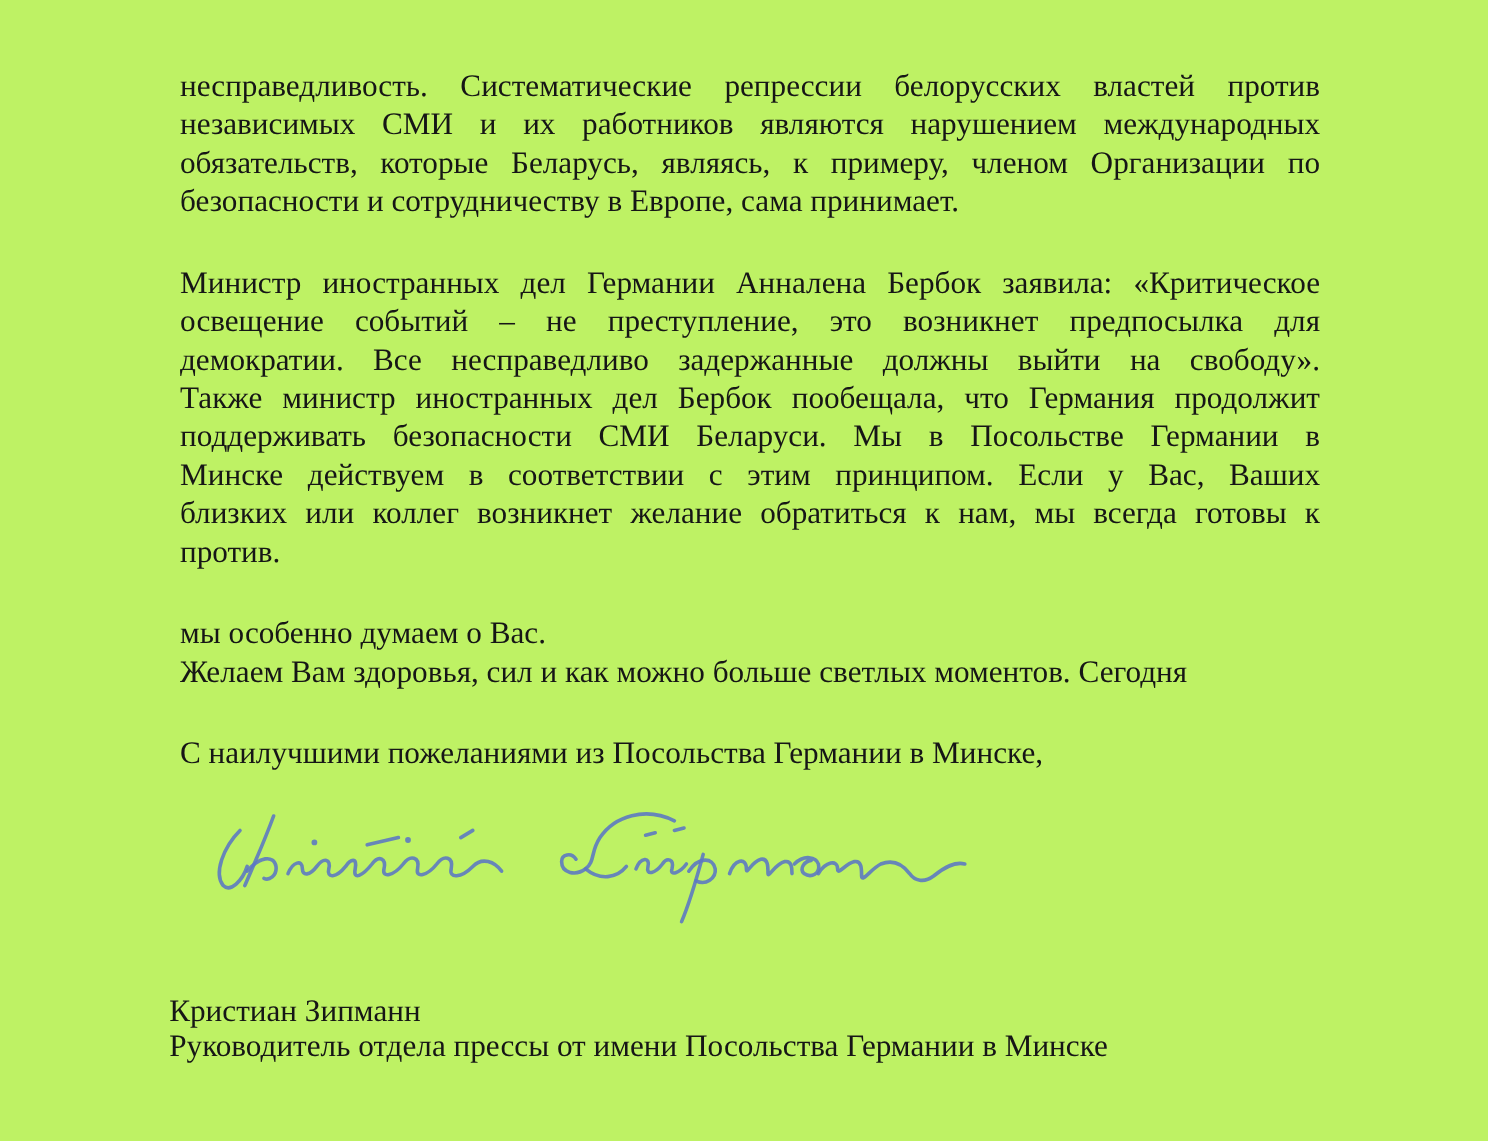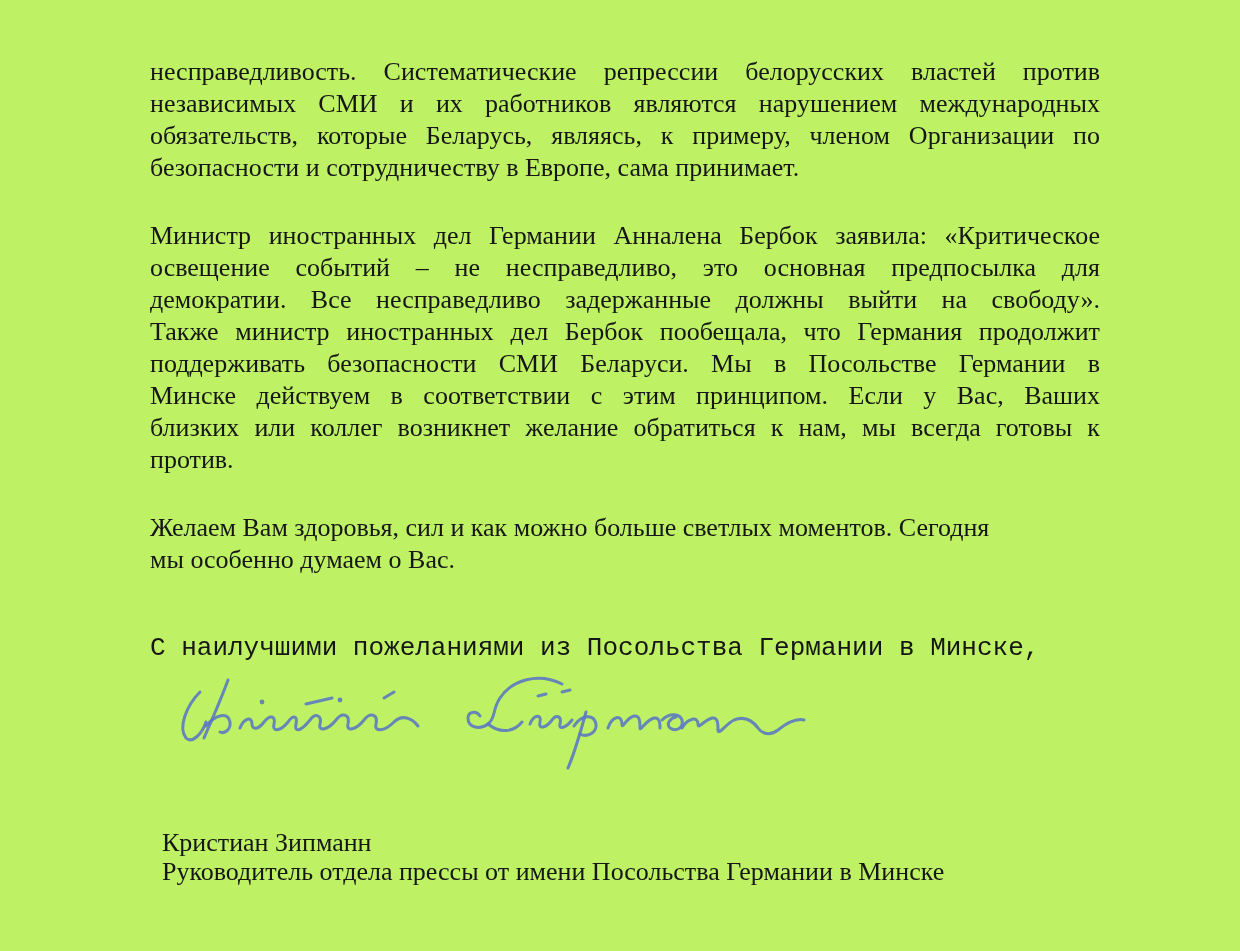--- a/index.html
+++ b/index.html
@@ -17,21 +17,21 @@
     color: #161616;
   }
   .letter-text {
     position: absolute;
     left: 150px;
     top: 56px;
     width: 950px;
   }
   .paragraph { margin: 0; }
   .paragraph + .paragraph { margin-top: 36px; }
-  .paragraph:last-child { margin-top: 56px; font-family: Liberation Mono, monospace; }
+  .paragraph:last-child { margin-top: 36px; }
   .line {
     font-size: 26px;
     line-height: 32px;
     white-space: normal;
   }
   .jline {
     text-align: justify;
     text-align-last: justify;
   }
   .signature-block {
@@ -46,21 +46,21 @@
     stroke: var(--ink);
     fill: none;
     stroke-width: 3;
     stroke-linecap: round;
     stroke-linejoin: round;
     opacity: 0.88;
   }
   .signature-block circle { fill: var(--ink); stroke-width: 0; }
   .signer-block {
     position: absolute;
-    left: 162px;
+    left: 141px;
     top: 828px;
     width: 950px;
   }
   .signer-block .line2 {
     font-size: 26px;
     line-height: 29px;
   }
 </style>
 </head>
 <body>
@@ -69,31 +69,31 @@
 
   <div class="letter-text">
       <div class="paragraph">
         <div class="line jline">несправедливость. Систематические репрессии белорусских властей против</div>
         <div class="line jline">независимых СМИ и их работников являются нарушением международных</div>
         <div class="line jline">обязательств, которые Беларусь, являясь, к примеру, членом Организации по</div>
         <div class="line">безопасности и сотрудничеству в Европе, сама принимает.</div>
       </div>
       <div class="paragraph">
         <div class="line jline">Министр иностранных дел Германии Анналена Бербок заявила: «Критическое</div>
-        <div class="line jline">освещение событий – не несправедливо, это основная предпосылка для</div>
+        <div class="line jline">освещение событий – не преступление, это возникнет предпосылка для</div>
         <div class="line jline">демократии. Все несправедливо задержанные должны выйти на свободу».</div>
         <div class="line jline">Также министр иностранных дел Бербок пообещала, что Германия продолжит</div>
         <div class="line jline">поддерживать безопасности СМИ Беларуси. Мы в Посольстве Германии в</div>
         <div class="line jline">Минске действуем в соответствии с этим принципом. Если у Вас, Ваших</div>
         <div class="line jline">близких или коллег возникнет желание обратиться к нам, мы всегда готовы к</div>
         <div class="line">против.</div>
       </div>
       <div class="paragraph">
+        <div class="line">мы особенно думаем о Вас.</div>
         <div class="line">Желаем Вам здоровья, сил и как можно больше светлых моментов. Сегодня</div>
-        <div class="line">мы особенно думаем о Вас.</div>
       </div>
       <div class="paragraph">
         <div class="line">С наилучшими пожеланиями из Посольства Германии в Минске,</div>
       </div>
     </div>
 
   <div class="signature-block" title="Christian Siepmann">
     <svg viewBox="0 0 640 118" aria-hidden="true">
 
       <path d="M 30 30 C 16 44, 8 66, 16 76 C 22 82, 32 72, 36 60"></path>

